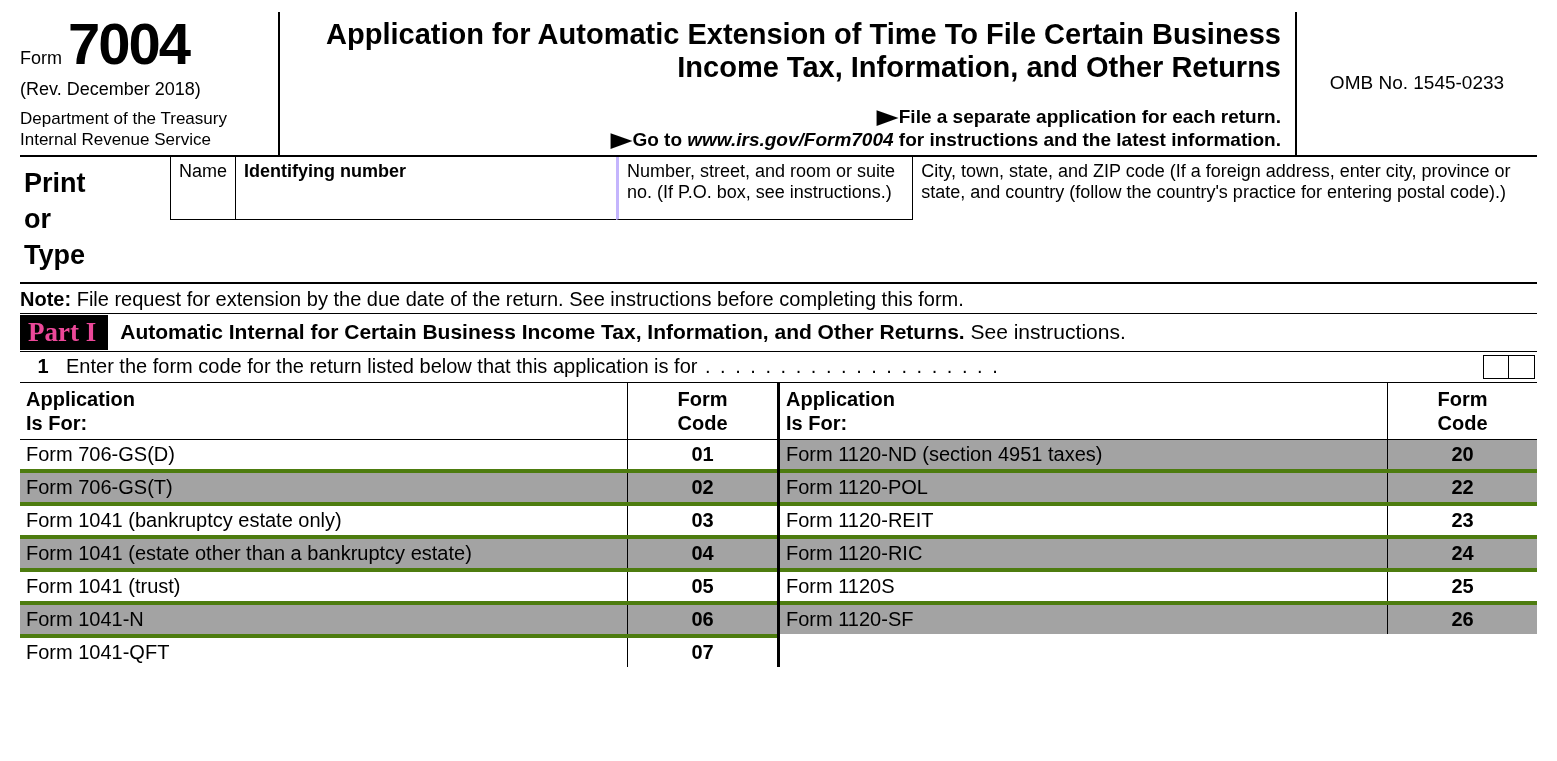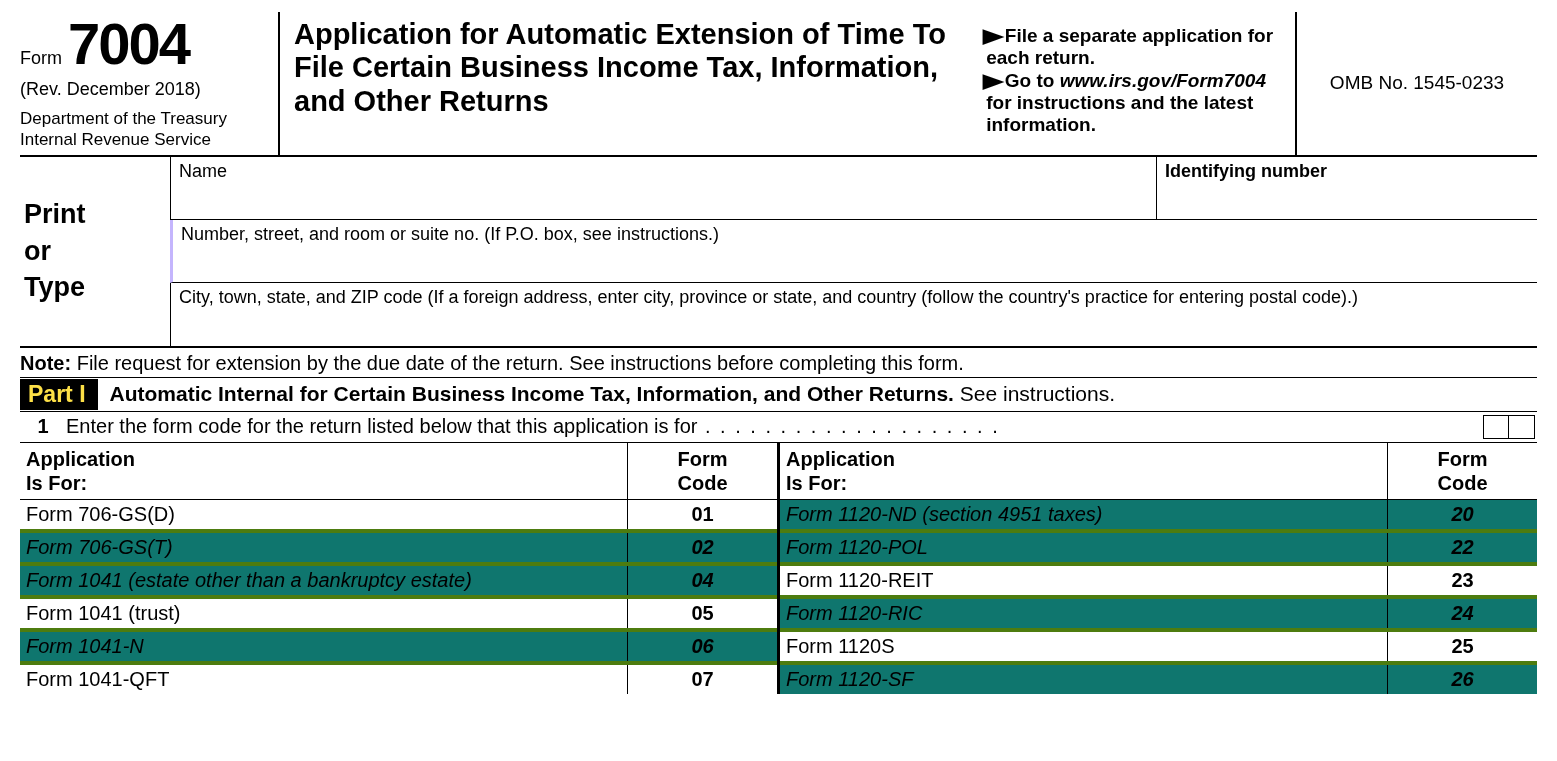--- a/index.html
+++ b/index.html
@@ -5,56 +5,56 @@
     * { box-sizing: border-box; margin: 0; padding: 0; }
     body { font-family: Arial, Helvetica, sans-serif; background: #fff; color: #000; padding: 12px 20px; width: 1557px; }
     .form-wrap { width: 100%; }
     .header-row { display: flex; border-bottom: 2px solid #000; }
     .header-left { width: 260px; border-right: 2px solid #000; padding: 4px 8px 4px 0; }
     .form-num-line { display: flex; align-items: baseline; }
     .form-label { font-size: 18px; margin-right: 6px; }
     .form-number { font-size: 58px; font-weight: 900; line-height: 0.95; letter-spacing: -2px; }
     .rev-date { font-size: 18px; margin-top: 8px; }
     .dept { font-size: 17px; margin-top: 8px; line-height: 1.25; }
-    .header-center { flex: 1; text-align: left; padding: 6px 14px 4px; border-right: 2px solid #000; display: flex; flex-direction: row; justify-content: space-between; }
+    .header-center { flex: 1; text-align: right; padding: 6px 14px 4px; border-right: 2px solid #000; display: flex; flex-direction: column; justify-content: space-between; }
     .main-title { font-size: 29px; font-weight: 900; line-height: 1.15; }
     .sub-lines { font-size: 19px; font-weight: 700; margin-top: 6px; }
     .sub-lines .arrow { display: inline-block; transform: scaleX(1.4); margin-right: 4px; }
     .sub-lines .ital { font-style: italic; margin-top: 12px; }
     .header-right { width: 240px; display: flex; align-items: center; justify-content: center; }
     .omb { font-size: 19px; }
     .id-block { display: flex; border-bottom: 2px solid #000; }
     .print-type { width: 150px; display: flex; align-items: center; padding: 8px 8px 8px 4px; }
     .print-type-inner { font-size: 27px; font-weight: 900; line-height: 1.35; }
-    .id-fields { flex: 1; display: flex; flex-direction: column; }
+    .id-fields { flex: 1; display: flex; flex-direction: row; }
     .name-row { display: flex; border-bottom: 1px solid #000; height: 63px; border-left: 1px solid #000; }
     .name-cell { flex: 1; padding: 4px 8px; border-right: 1px solid #000; font-size: 18px; }
     .idnum-cell { width: 380px; padding: 4px 8px; font-size: 18px; font-weight: 700; }
     .addr-row { border-bottom: 1px solid #000; height: 63px; padding: 4px 8px; font-size: 18px; border-left: 3px solid #c4b5fd; }
     .city-row { height: 63px; padding: 4px 8px; font-size: 18px; border-left: 1px solid #000; }
     .note-line { font-size: 20px; padding: 4px 0 2px; }
     .note-bold { font-weight: 900; }
     .part-row { display: flex; align-items: center; border-top: 1px solid #000; border-bottom: 1px solid #000; padding: 1px 0; font-size: 21px; }
-    .part-badge { background: #000; color: #fde047; font-weight: 900; padding: 2px 12px 2px 8px; margin-right: 12px; font-size: 23px; }
+    .part-badge { background: #000; color: #ec4899; font-weight: 900; padding: 2px 12px 2px 8px; margin-right: 12px; font-size: 27px; font-family: Liberation Serif, serif; }
     .part-title-bold { font-weight: 900; }
     .line1-row { display: flex; align-items: center; font-size: 20px; padding: 3px 0; border-bottom: 1px solid #000; }
     .line1-num { font-weight: 900; width: 46px; text-align: center; }
     .line1-text { flex: 1; white-space: nowrap; overflow: hidden; }
     .dots::after { content: " .   .   .   .   .   .   .   .   .   .   .   .   .   .   .   .   .   .   .   ."; letter-spacing: 2px; }
     .code-boxes { display: flex; margin-left: 8px; margin-right: 2px; }
     .code-box { width: 26px; height: 24px; border: 1px solid #000; }
     .code-box + .code-box { border-left: none; }
     .app-table { display: flex; }
     .col { flex: 1; }
     .col:first-child { border-right: 3px solid #000; }
     .tbl-header { display: flex; border-bottom: 1px solid #000; }
     .th-app { flex: 1; padding: 4px 6px; font-size: 20px; font-weight: 700; line-height: 1.2; }
     .th-code { width: 150px; border-left: 1px solid #000; padding: 4px 6px; font-size: 20px; font-weight: 700; text-align: center; line-height: 1.2; }
     .tbl-row { display: flex; border-bottom: 4px solid #4d7c0f; font-size: 20px; }
-    .tbl-row.shaded { background: #0f766e; font-style: italic; }
+    .tbl-row.shaded { background: #a3a3a3; }
     .tbl-row:last-child { border-bottom: none; }
     .td-app { flex: 1; padding: 3px 6px; }
     .td-code { width: 150px; border-left: 1px solid #000; padding: 3px 6px; text-align: center; font-weight: 700; }
   </style>
 </head>
 <body>
 
 <div class="form-wrap">
   <div class="header-row">
     <div class="header-left">
@@ -124,20 +124,24 @@
       </div>
       <div id="left-rows">
           <div class="tbl-row">
             <div class="td-app">Form 706-GS(D)</div>
             <div class="td-code">01</div>
           </div>
           <div class="tbl-row shaded">
             <div class="td-app">Form 706-GS(T)</div>
             <div class="td-code">02</div>
           </div>
+          <div class="tbl-row">
+            <div class="td-app">Form 1041 (bankruptcy estate only)</div>
+            <div class="td-code">03</div>
+          </div>
           <div class="tbl-row shaded">
             <div class="td-app">Form 1041 (estate other than a bankruptcy estate)</div>
             <div class="td-code">04</div>
           </div>
           <div class="tbl-row">
             <div class="td-app">Form 1041 (trust)</div>
             <div class="td-code">05</div>
           </div>
           <div class="tbl-row shaded">
             <div class="td-app">Form 1041-N</div>

